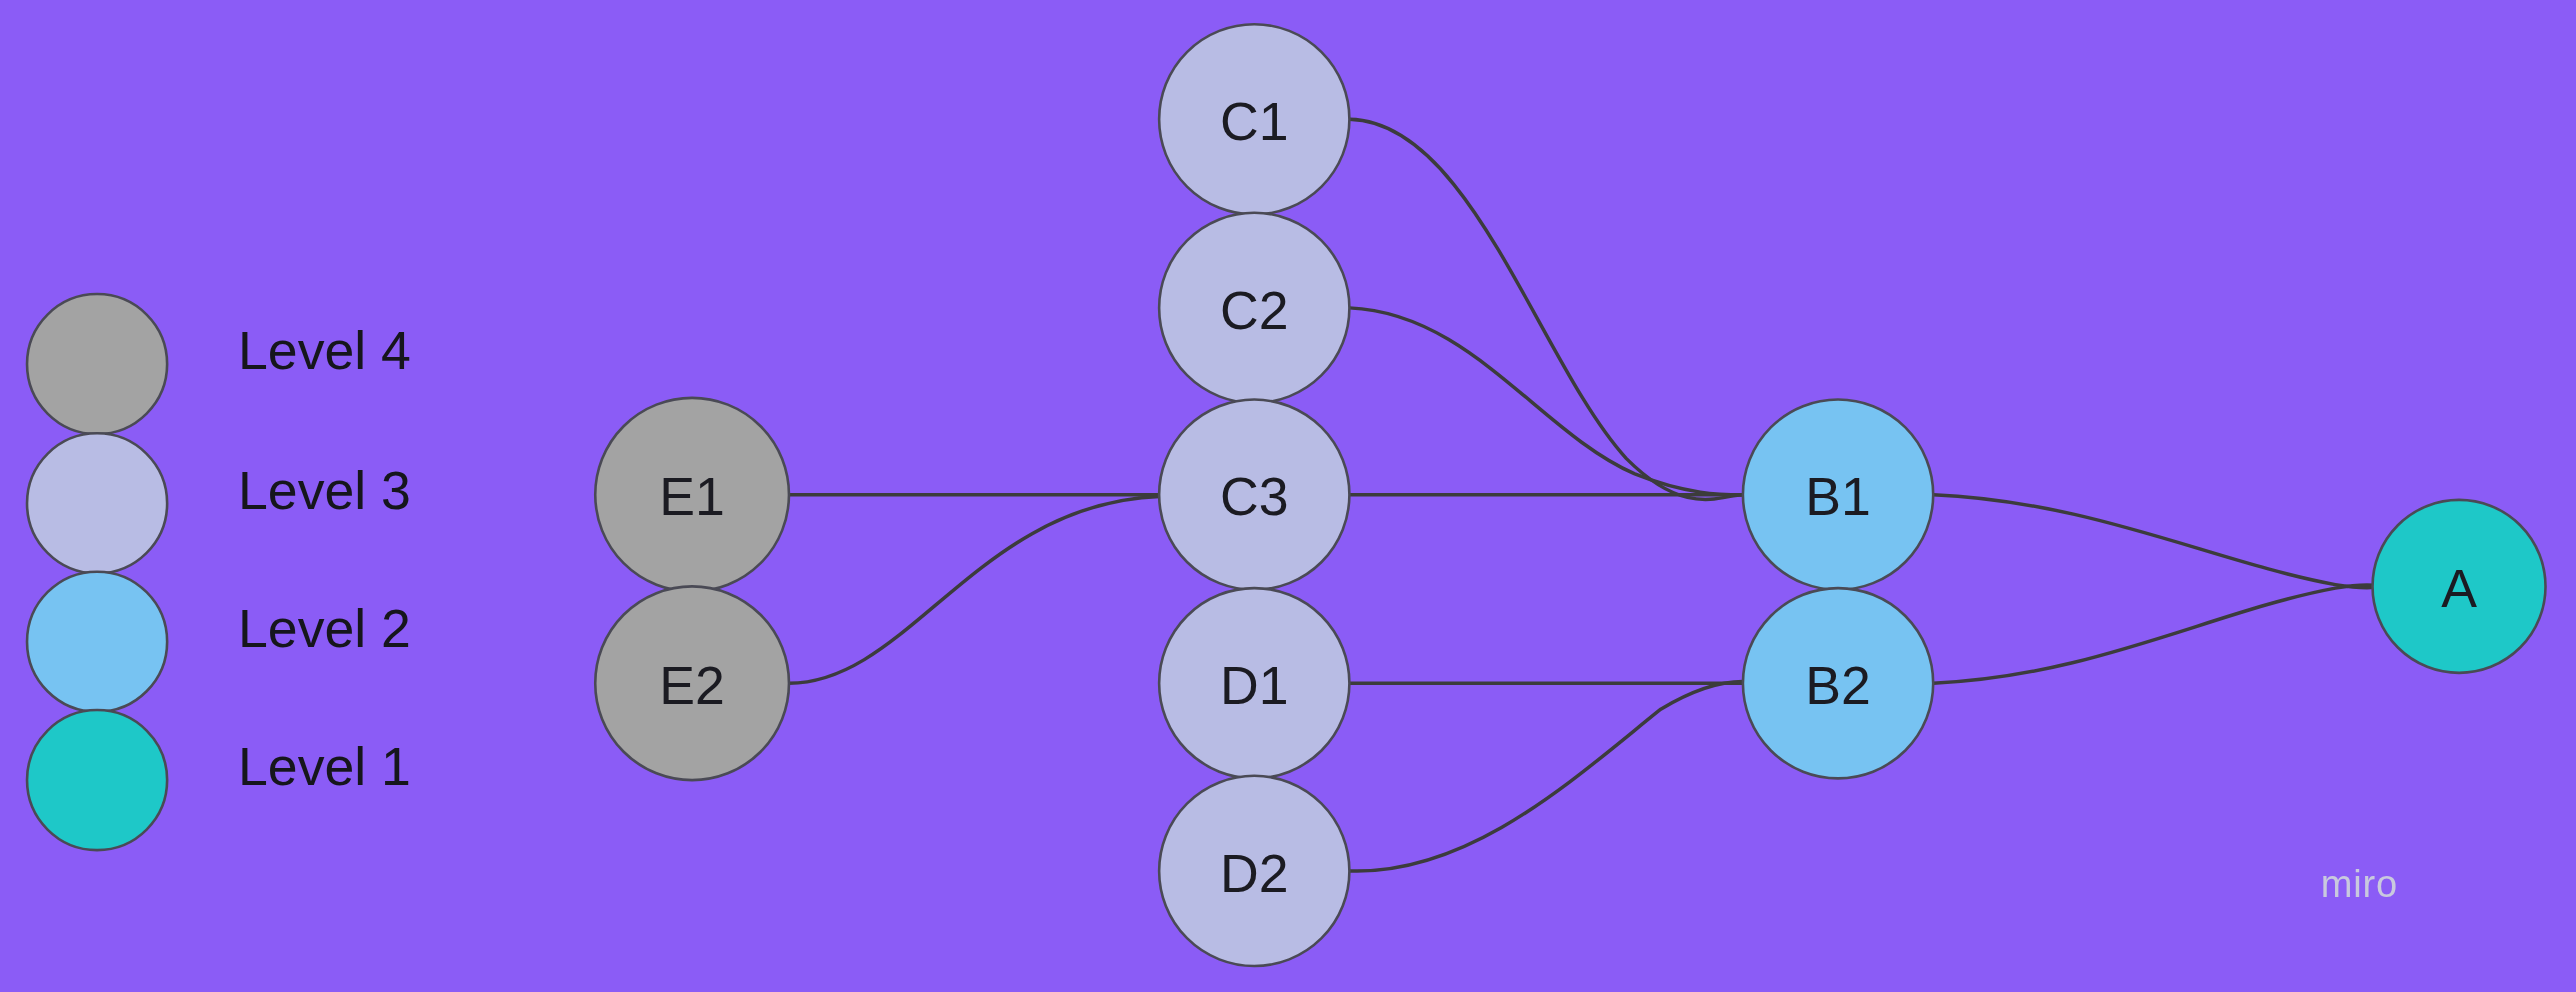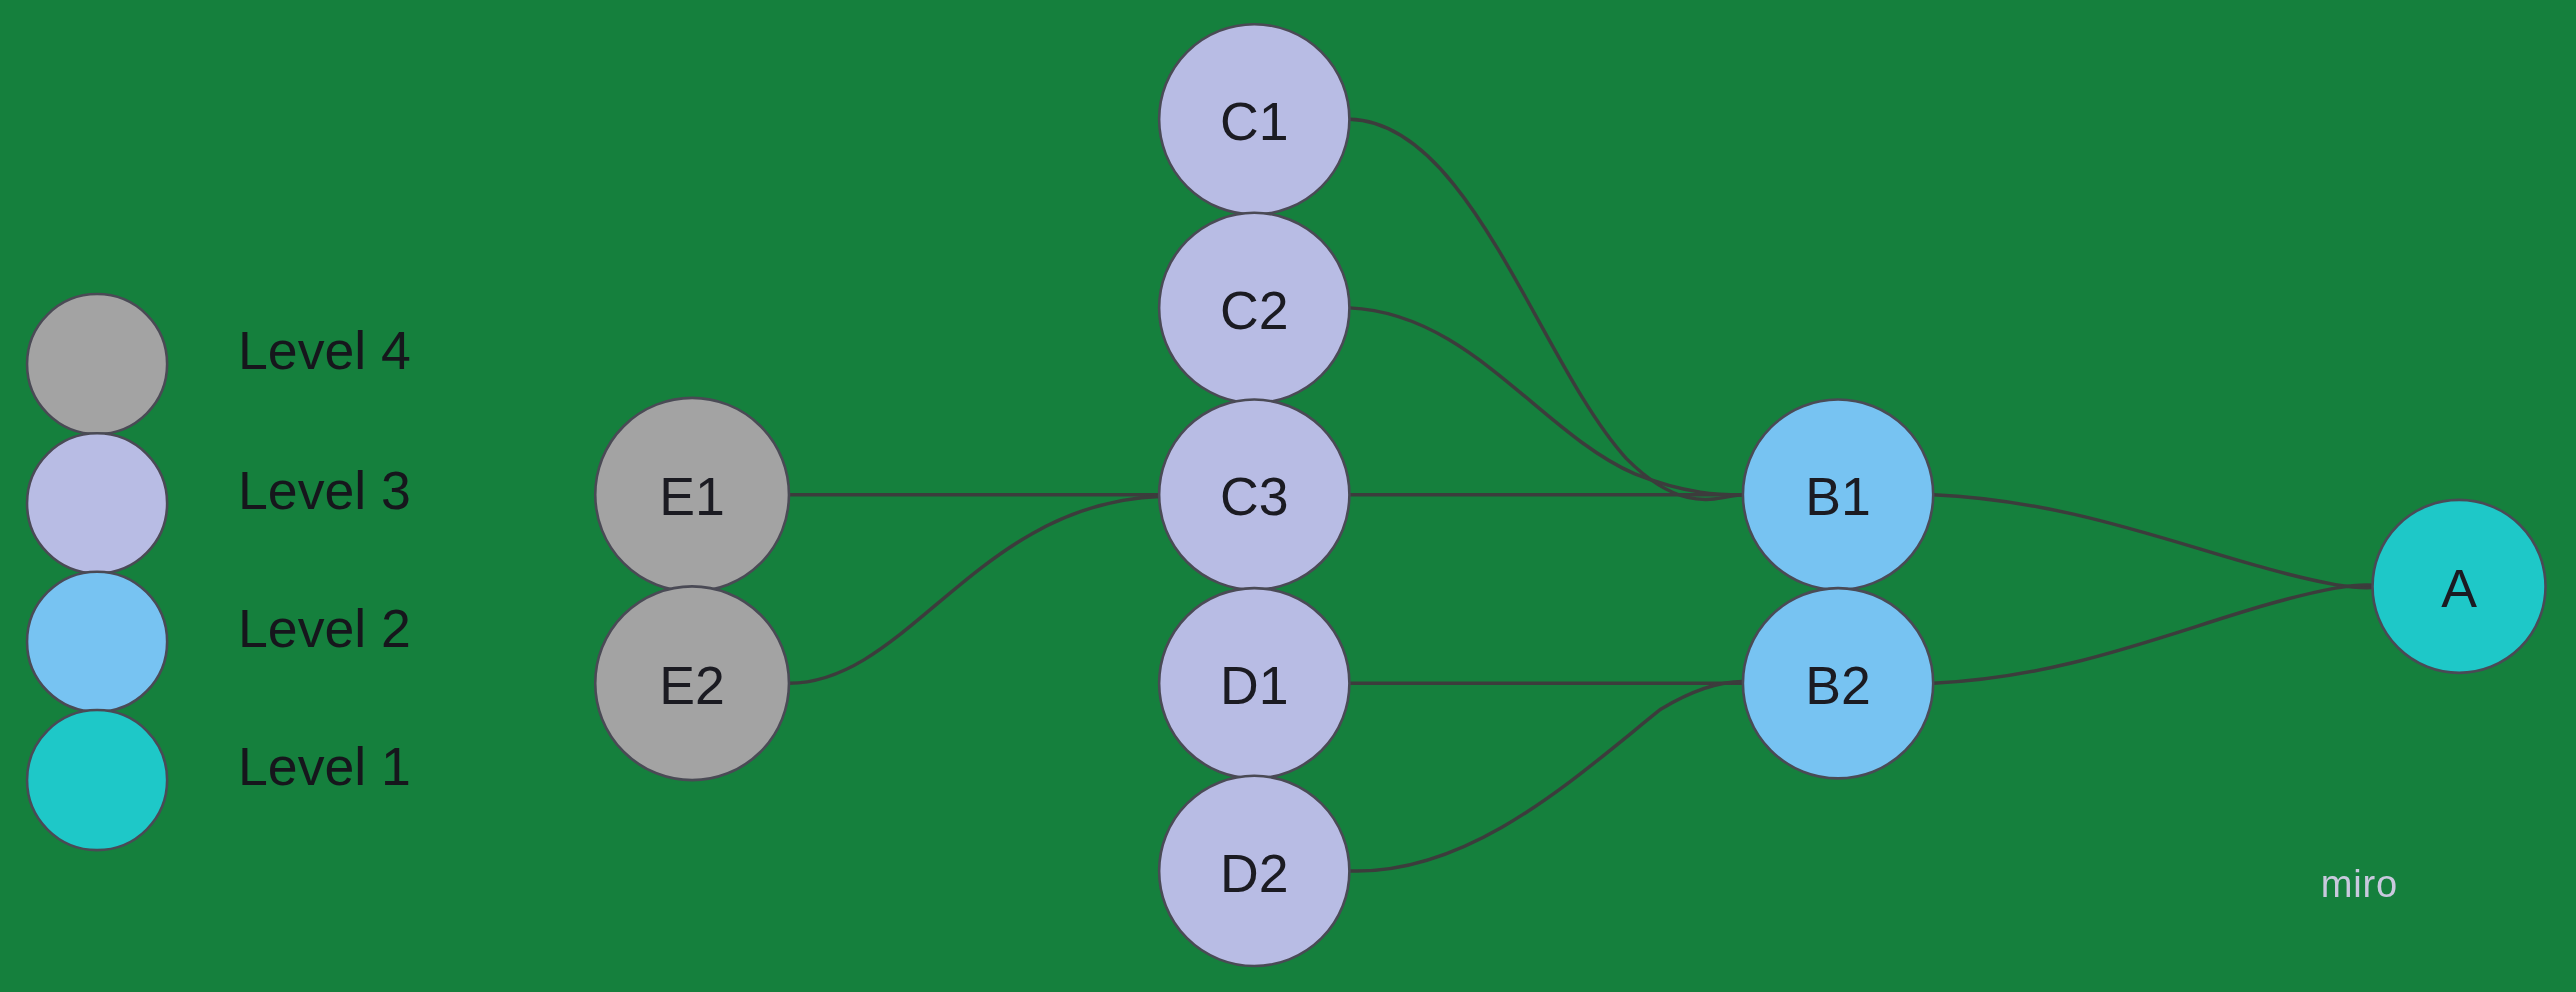--- a/index.html
+++ b/index.html
@@ -59,21 +59,21 @@
     font-size: 44px;
     fill: #c9c9de;
     letter-spacing: 1px;
     dominant-baseline: central;
     font-weight: 400;
   }
 </style>
 </head>
 <body>
 
-<div id="canvas" style="width: 2576px; height: 992px; background: #15803d;">
+<div id="canvas" style="width: 2576px; height: 992px; background: #8b5cf6;">
   <svg id="graph-svg" viewBox="0 0 2978 1147">
     <g id="edges-layer">
         <path d="M 912 572 L 1340 572" class="edge-path" stroke="#3c3c3c"></path>
         <path d="M 912 790 C 1050 790 1130 582 1340 574" class="edge-path" stroke="#3c3c3c"></path>
         <path d="M 1560 138 C 1700 140 1780 420 1880 530 C 1950 600 1990 572 2015 572" class="edge-path" stroke="#3c3c3c"></path>
         <path d="M 1560 356 C 1700 362 1780 500 1890 548 C 1950 572 1990 572 2015 572" class="edge-path" stroke="#3c3c3c"></path>
         <path d="M 1560 572 L 2015 572" class="edge-path" stroke="#3c3c3c"></path>
         <path d="M 1560 790 L 2015 790" class="edge-path" stroke="#3c3c3c"></path>
         <path d="M 1560 1007 C 1700 1012 1820 900 1920 820 C 1970 790 2000 788 2015 788" class="edge-path" stroke="#3c3c3c"></path>
         <path d="M 2235 572 C 2420 580 2560 650 2700 676 C 2730 681 2745 680 2753 678" class="edge-path" stroke="#3c3c3c"></path>

